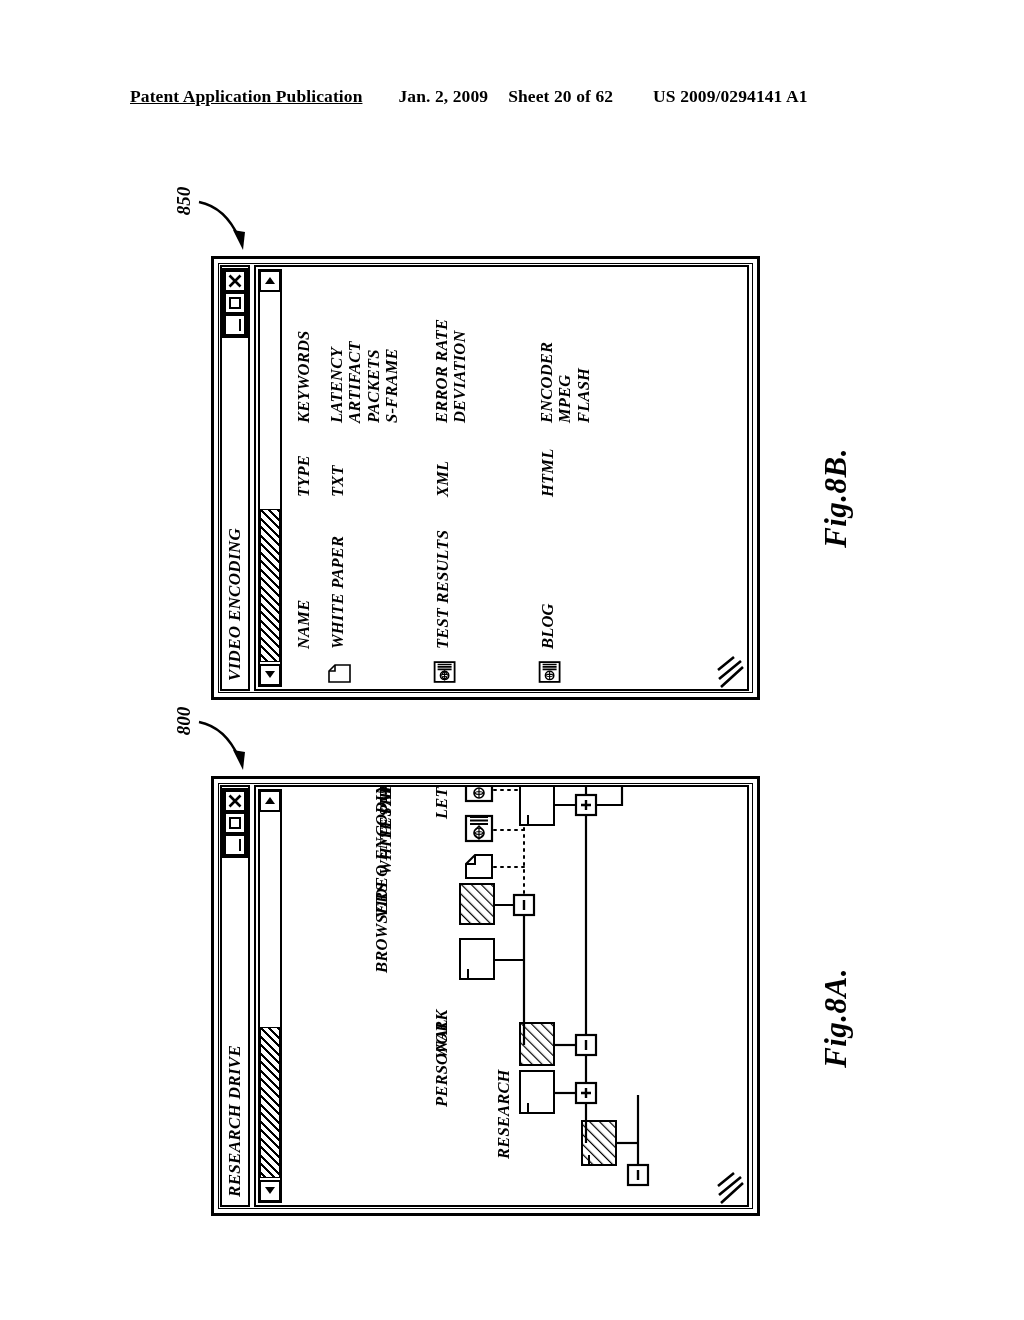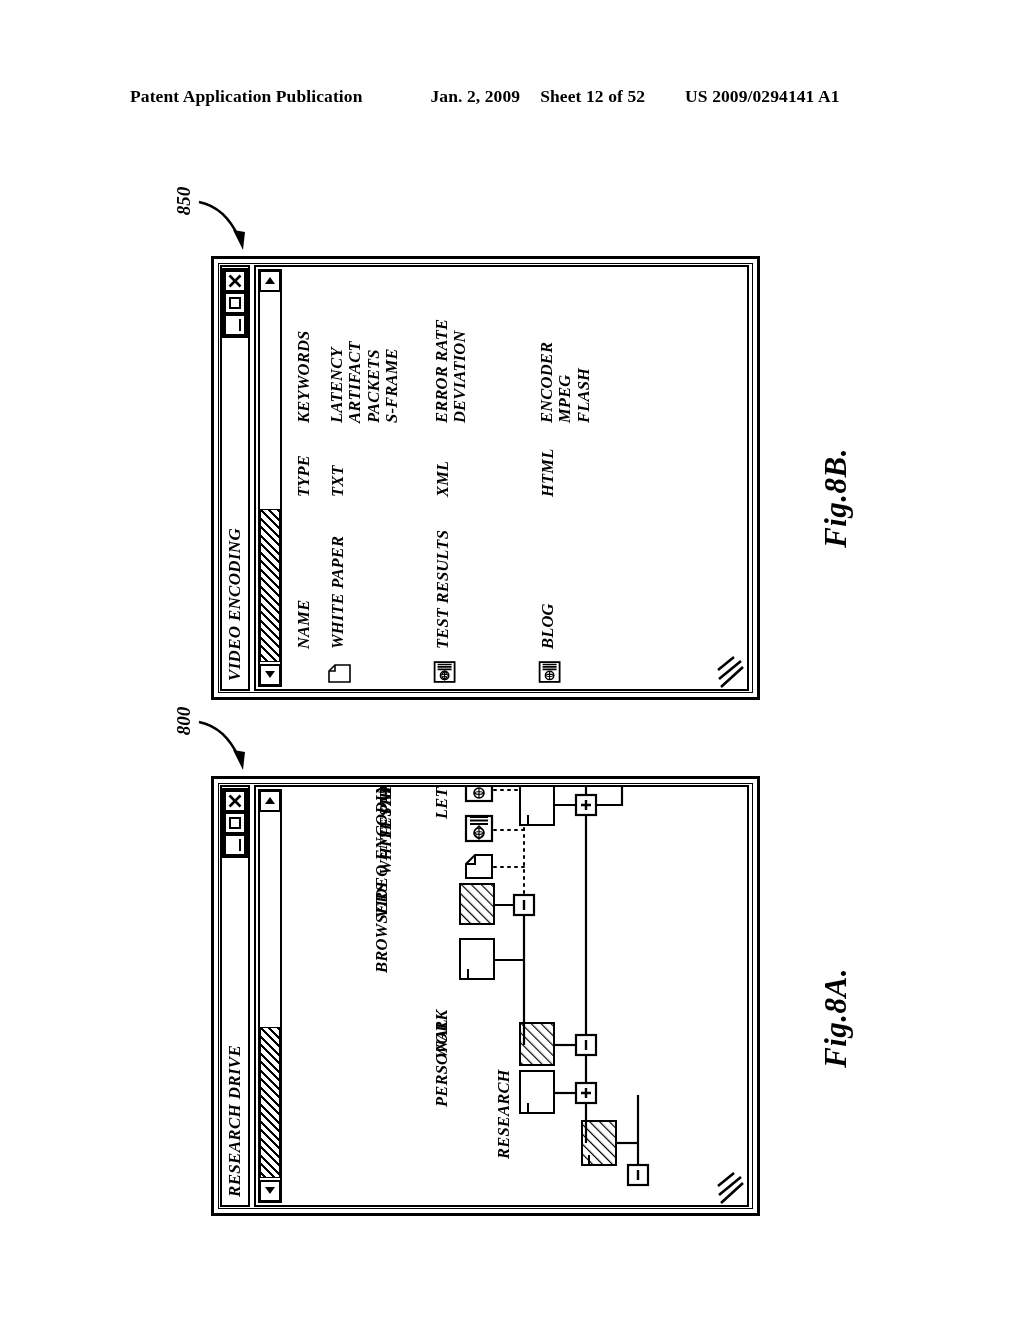--- a/index.html
+++ b/index.html
@@ -25,21 +25,21 @@
     width: 764px;
     height: 24px;
     display: flex;
     align-items: baseline;
     font-family: "Liberation Serif", "DejaVu Serif", serif;
     font-weight: bold;
     font-size: 17.5px;
     letter-spacing: 0.1px;
     white-space: nowrap;
   }
-  .page-header .hdr-pub   { margin-right: 68px; }
+  .page-header .hdr-pub   { margin-right: 36px; text-decoration: underline; }
   .page-header .hdr-date  { margin-right: 20px; }
   .page-header .hdr-sheet { margin-right: 40px; }
   .page-header .hdr-num   { }
 
   
   
   .fig-rot {
     position: absolute;
     transform-origin: top left;
   }
@@ -273,21 +273,21 @@
   #ref-850 { left: 170px; top: 190px; }
   #ref-800 { left: 170px; top: 710px; }
   .leader { position: absolute; }
 </style>
 </head>
 <body>
 
 <div class="page-header">
   <span class="hdr-pub">Patent Application Publication</span>
   <span class="hdr-date">Jan. 2, 2009</span>
-  <span class="hdr-sheet">Sheet 12 of 52</span>
+  <span class="hdr-sheet">Sheet 20 of 62</span>
   <span class="hdr-num">US 2009/0294141 A1</span>
 </div>
 
 <div class="fig-rot" id="fig8b-rot">
   <div class="win">
     <div class="win-inner"></div>
 
     <div class="titlebar">
       <span class="title-text">VIDEO ENCODING</span>
       <span class="title-spacer"></span>

